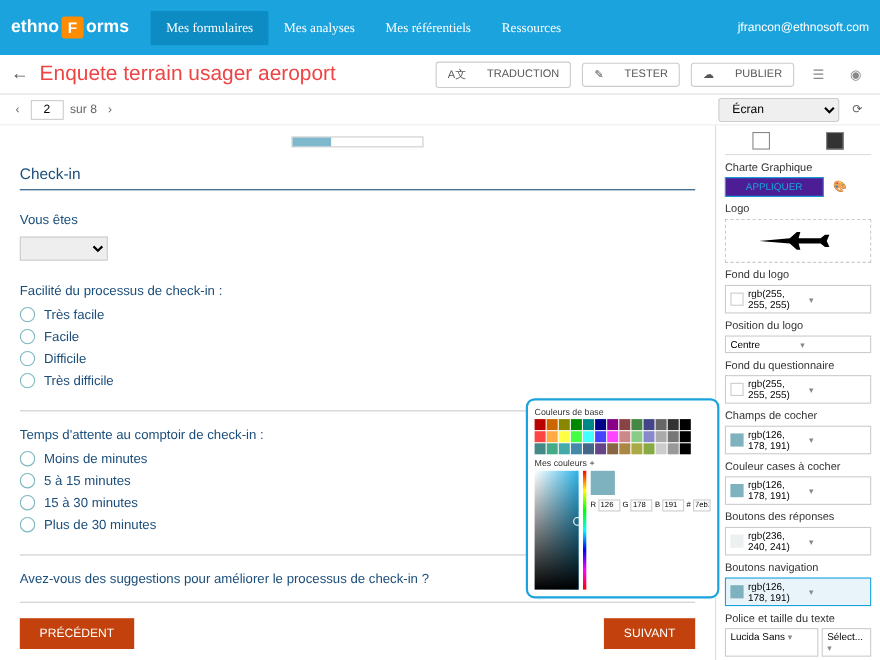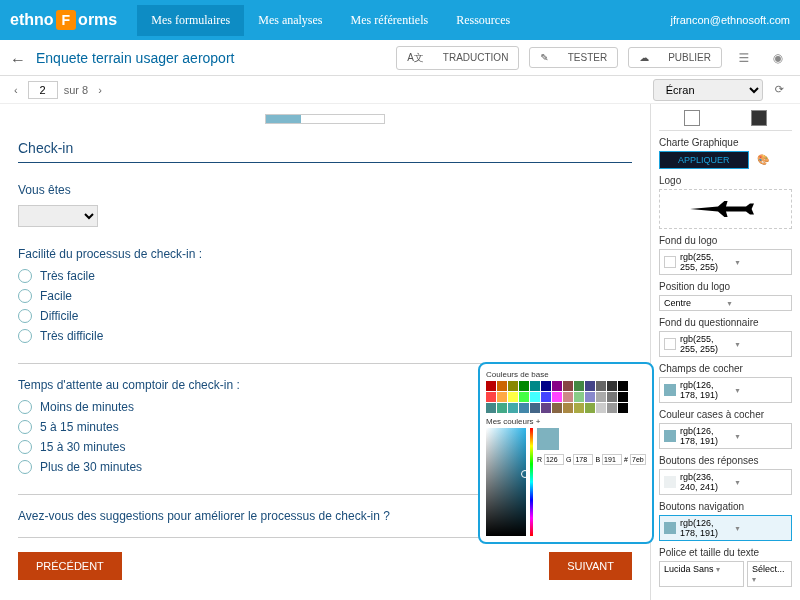--- a/index.html
+++ b/index.html
@@ -1,26 +1,26 @@
 <!DOCTYPE html>
 <html><head>
 <meta charset="utf-8">
 <style>
 * { box-sizing: border-box; margin: 0; padding: 0; font-family: Arial, sans-serif; }
 body { background: #fff; width: 800px; height: 600px; overflow: hidden; position: relative; }
-.topbar { background: #1aa3dd; height: 40px; display: flex; align-items: center; padding: 0 10px; color: #fff; font-size: 12px; }
+.topbar { background: #1aa3dd; height: 50px; display: flex; align-items: center; padding: 0 10px; color: #fff; font-size: 12px; }
 .logo { font-size: 16px; font-weight: bold; display: flex; align-items: center; gap: 2px; }
 .logo-f { background: #ff8c00; color: #fff; padding: 2px 6px; border-radius: 3px; font-size: 14px; }
 .nav-tabs { display: flex; margin-left: 20px; gap: 0; }
 .nav-tab { padding: 8px 14px; cursor: pointer; font-family: Liberation Serif, serif; }
 .nav-tab.active { background: #0d8cc4; }
 .user-email { margin-left: auto; font-size: 11px; }
 .toolbar { height: 36px; border-bottom: 1px solid #ddd; display: flex; align-items: center; padding: 0 10px; gap: 10px; font-size: 12px; }
 .back-arrow { cursor: pointer; font-size: 16px; color: #555; }
-.form-title { color: #0369a1; font-size: 14px; flex: 1; }
+.form-title { color: #ef4444; font-size: 19px; flex: 1; }
 .tb-btn { border: 1px solid #ccc; padding: 4px 10px; border-radius: 3px; background: #fff; font-size: 10px; cursor: pointer; display: flex; align-items: center; gap: 19px; color: #555; }
 .tb-icon-btn { width: 24px; height: 24px; display: flex; align-items: center; justify-content: center; cursor: pointer; color: #888; }
 .pager { height: 28px; border-bottom: 1px solid #eee; display: flex; align-items: center; padding: 0 10px; gap: 6px; font-size: 11px; color: #666; }
 .pager-arrow { cursor: pointer; padding: 0 4px; }
 .pager-input { width: 30px; border: 1px solid #ccc; text-align: center; font-size: 11px; padding: 2px; }
 .screen-select { margin-left: auto; border: 1px solid #ccc; padding: 3px 8px; font-size: 11px; width: 110px; border-radius: 3px; }
 .refresh { cursor: pointer; padding: 0 6px; color: #666; }
 .main { display: flex; height: calc(600px - 98px); }
 .preview { flex: 1; padding: 10px 18px; overflow-y: auto; color: #1a4d7a; font-size: 12px; position: relative; }
 .progress-bar { width: 120px; height: 10px; border: 1px solid #ccc; margin: 0 auto 12px; background: #fff; }
@@ -31,21 +31,21 @@
 .select-empty { width: 80px; height: 22px; background: #eee; border: 1px solid #ccc; }
 .radio-opt { display: flex; align-items: center; gap: 8px; margin: 6px 0; }
 .radio-circle { width: 14px; height: 14px; border: 1px solid #7eb8bf; border-radius: 50%; }
 .hr { border-top: 1px solid #ccc; margin: 14px 0; }
 .nav-btns { display: flex; justify-content: space-between; margin-top: 12px; }
 .nav-btn { background: #c2410c; color: #fff; border: none; padding: 8px 18px; font-size: 11px; cursor: pointer; }
 .sidebar { width: 150px; border-left: 1px solid #ddd; padding: 6px 8px; font-size: 10px; overflow-y: auto; }
 .side-tabs { display: flex; justify-content: space-around; border-bottom: 1px solid #ddd; padding-bottom: 4px; margin-bottom: 6px; }
 .side-tab-icon { width: 16px; height: 16px; border: 1px solid #888; }
 .side-label { color: #333; font-size: 10px; margin: 6px 0 3px; }
-.apply-btn { border: 1px solid #1aa3dd; color: #1aa3dd; background: #0f172a; padding: 3px 18px; font-size: 9px; cursor: pointer; }
+.apply-btn { border: 1px solid #1aa3dd; color: #1aa3dd; background: #4c1d95; padding: 3px 18px; font-size: 9px; cursor: pointer; }
 .palette-icon { display: inline-block; margin-left: 6px; color: #1aa3dd; }
 .logo-box { border: 1px dashed #ccc; height: 40px; display: flex; align-items: center; justify-content: center; margin-bottom: 4px; }
 .plane-svg { width: 80px; height: 28px; }
 .side-field { display: flex; align-items: center; border: 1px solid #ccc; padding: 2px 4px; margin-bottom: 4px; font-size: 9px; gap: 4px; }
 .swatch { width: 12px; height: 12px; flex-shrink: 0; }
 .side-field span { flex: 1; }
 .caret { color: #888; font-size: 8px; }
 .active-field { border: 1px solid #1aa3dd; background: #e8f4fa; }
 .font-row { display: flex; gap: 3px; }
 .font-sel { border: 1px solid #ccc; padding: 2px 4px; font-size: 9px; flex: 1; }

